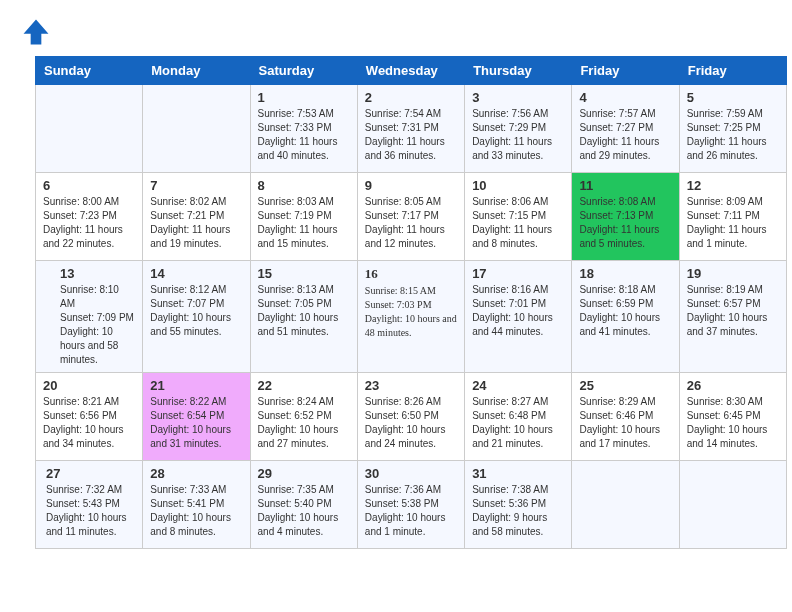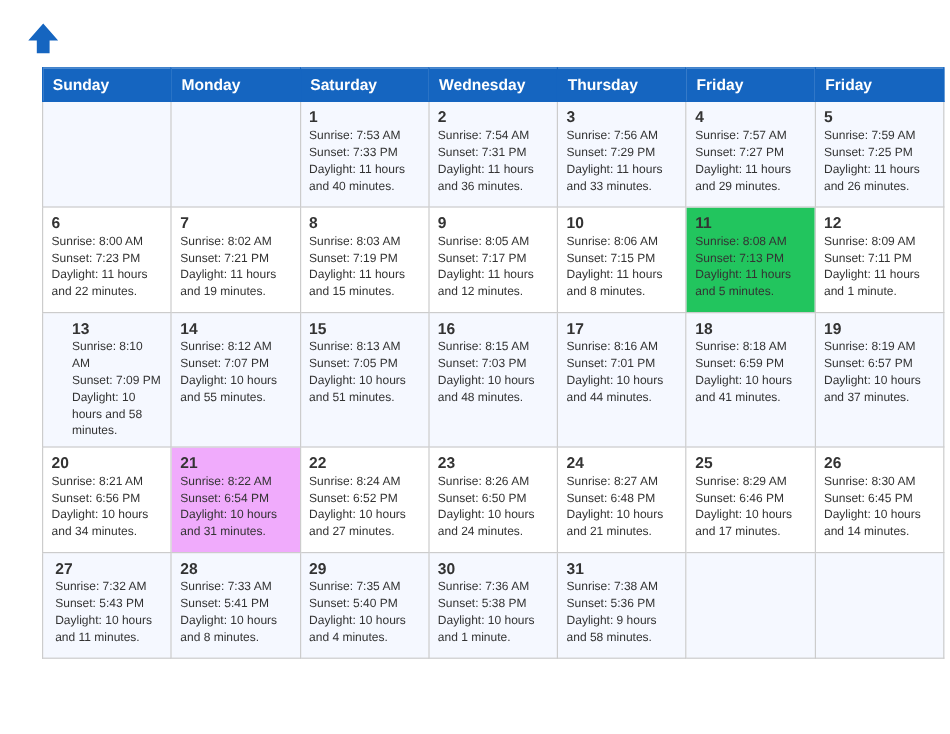--- a/index.html
+++ b/index.html
@@ -196,21 +196,21 @@
             <div class="day-info">Sunrise: 8:10 AM<br>Sunset: 7:09 PM<br>Daylight: 10 hours and 58 minutes.</div>
           </td>
           <td style="background-color: rgb(245, 248, 255);">
             <span class="day-number">14</span>
             <div class="day-info">Sunrise: 8:12 AM<br>Sunset: 7:07 PM<br>Daylight: 10 hours and 55 minutes.</div>
           </td>
           <td style="background-color: rgb(245, 248, 255);">
             <span class="day-number">15</span>
             <div class="day-info">Sunrise: 8:13 AM<br>Sunset: 7:05 PM<br>Daylight: 10 hours and 51 minutes.</div>
           </td>
-          <td style="background-color: rgb(245, 248, 255);">
+          <td style="background-color: rgb(245, 248, 255); font-family: Liberation Serif, serif;">
             <span class="day-number">16</span>
             <div class="day-info">Sunrise: 8:15 AM<br>Sunset: 7:03 PM<br>Daylight: 10 hours and 48 minutes.</div>
           </td>
           <td style="background-color: rgb(245, 248, 255);">
             <span class="day-number">17</span>
             <div class="day-info">Sunrise: 8:16 AM<br>Sunset: 7:01 PM<br>Daylight: 10 hours and 44 minutes.</div>
           </td>
           <td style="background-color: rgb(245, 248, 255);">
             <span class="day-number">18</span>
             <div class="day-info">Sunrise: 8:18 AM<br>Sunset: 6:59 PM<br>Daylight: 10 hours and 41 minutes.</div>

